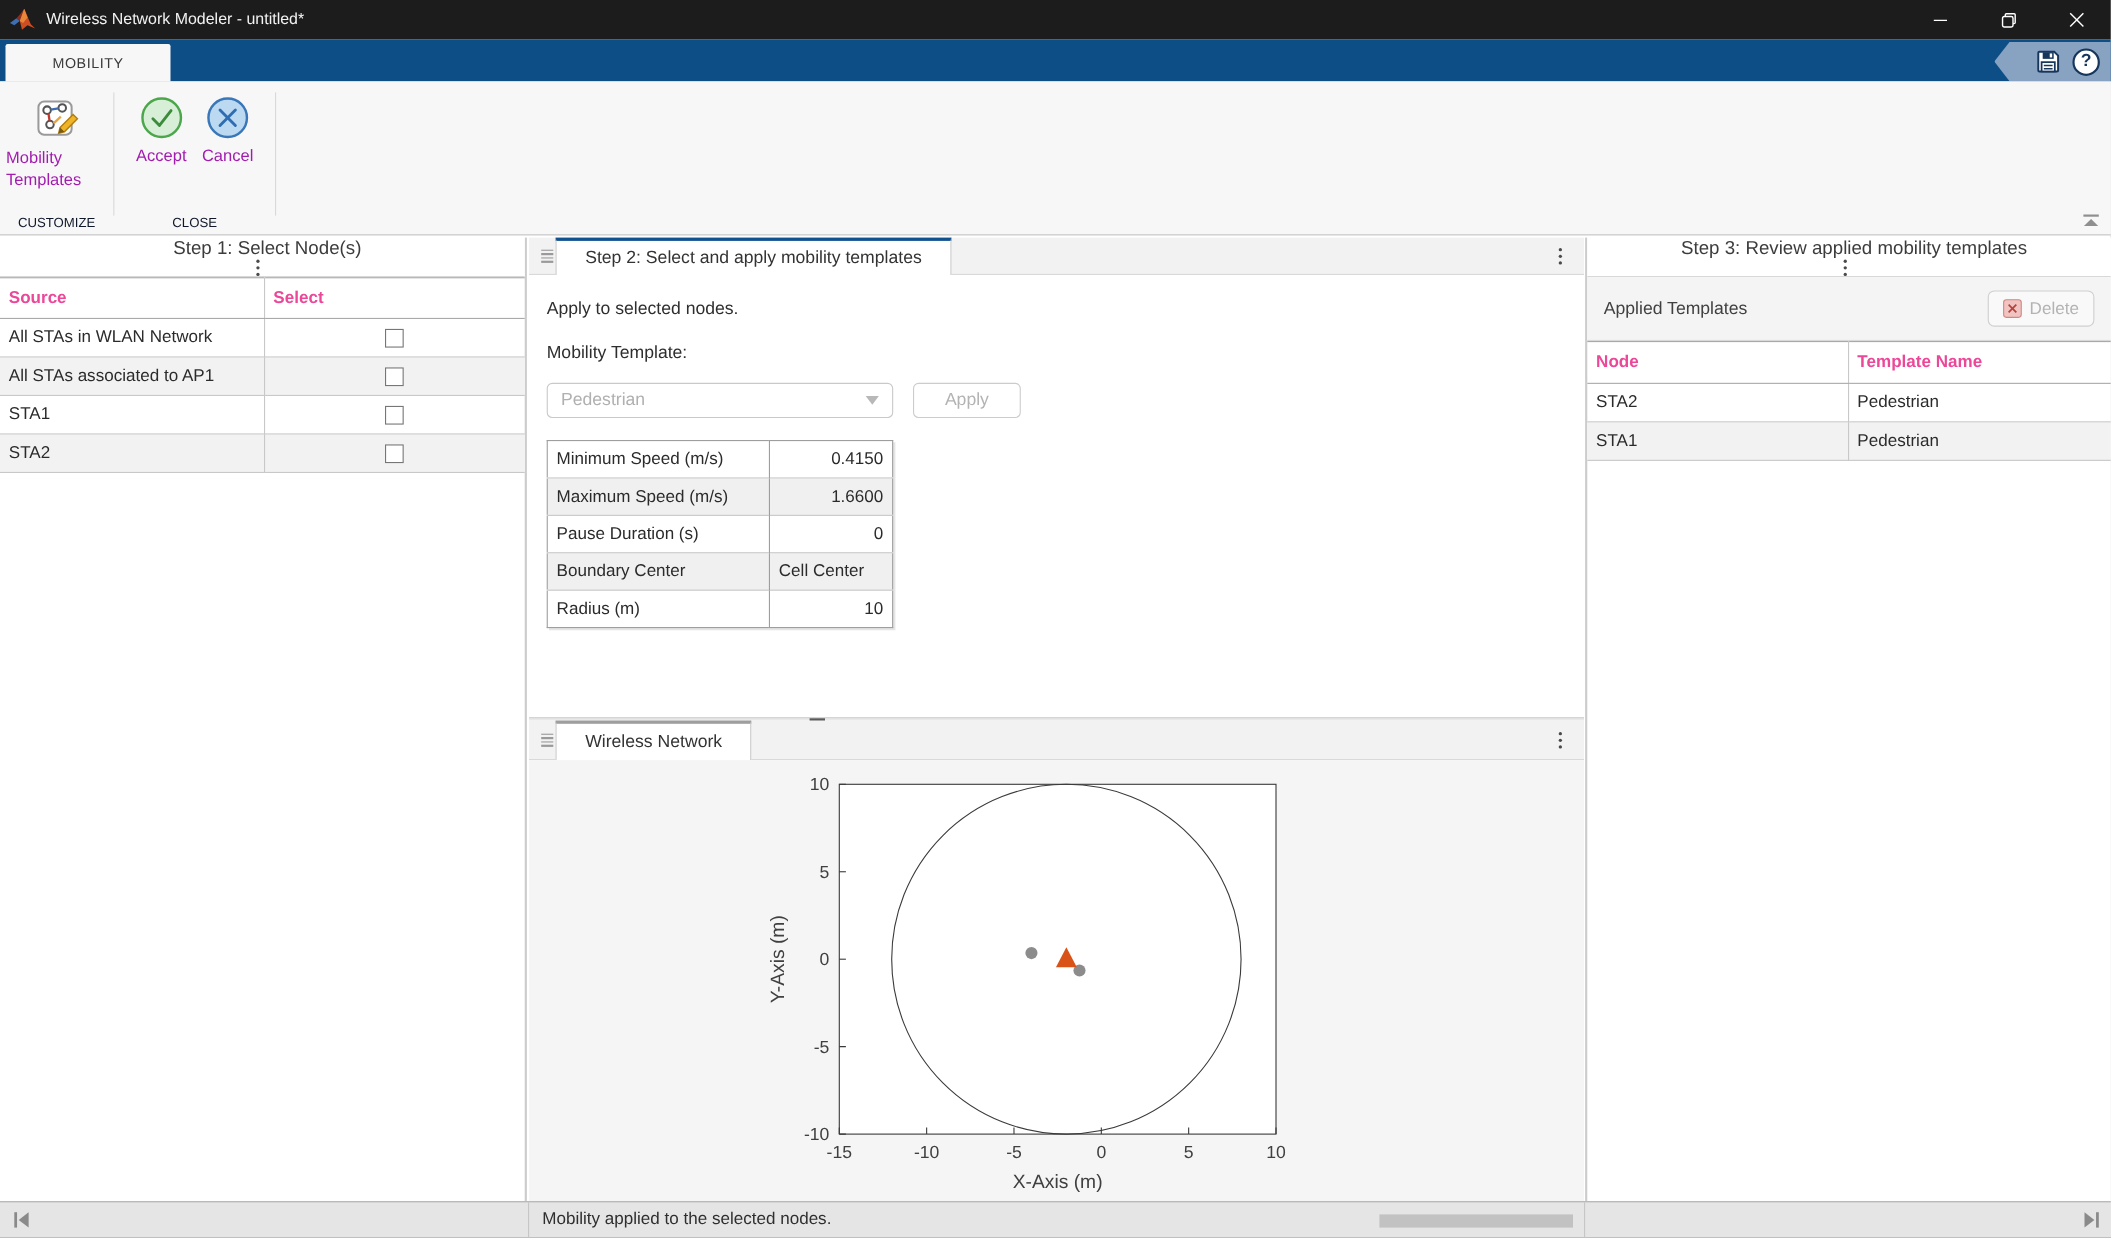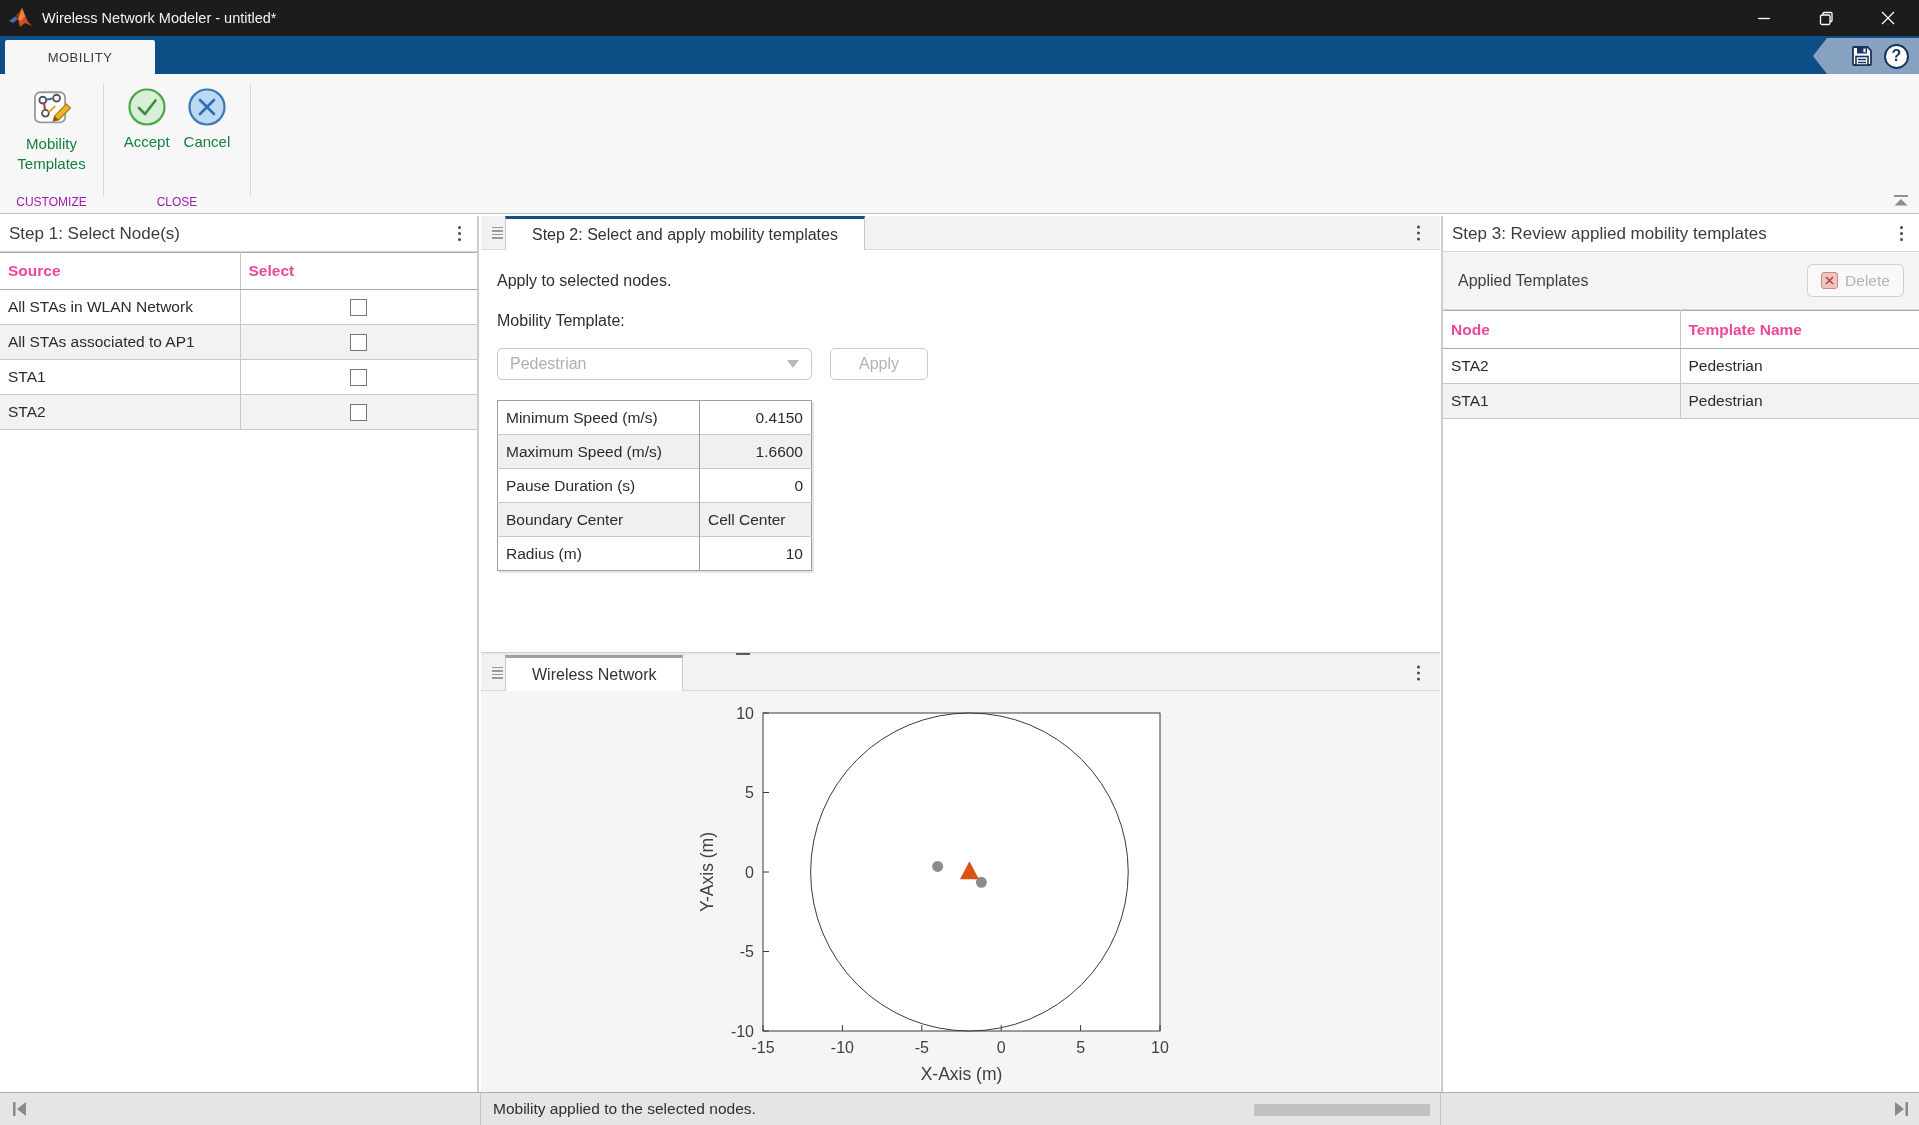--- a/index.html
+++ b/index.html
@@ -22,25 +22,25 @@
   .quickaccess { position:absolute; right:0; top:2px; width:106px; height:36px; background:#88a2c2;
     clip-path: polygon(14px 0, 100% 0, 100% 100%, 14px 100%, 0 50%);
     display:flex; align-items:center; justify-content:flex-end; gap:10px; padding-right:10px; }
   .helpcircle { width:25px; height:25px; border-radius:50%; background:#ffffff; border:2.5px solid #16365c;
     color:#16365c; font-weight:bold; font-size:16px; display:flex; align-items:center; justify-content:center; }
   
   .toolbar { position:absolute; left:0; top:74px; width:1919px; height:140px; background:#f7f7f7; border-bottom:1px solid #c4c4c4; }
   .vsep { position:absolute; top:10px; height:112px; width:1px; background:#d9d9d9; }
   .tgroup { position:absolute; top:0; height:139px; }
   .tbtn { display:flex; flex-direction:column; align-items:center; cursor:default; }
-  .tlabel { font-size:15px; color:#15803d; text-align:center; line-height:20px; margin-top:5px; }
-  .seclabel { position:absolute; bottom:4px; left:0; right:0; text-align:center; font-size:12px; color:#a21caf; }
+  .tlabel { font-size:15px; color:#a21caf; line-height:20px; margin-top:5px; }
+  .seclabel { position:absolute; bottom:4px; left:0; right:0; text-align:center; font-size:12px; color:#0f172a; }
   .collapse-ribbon { position:absolute; right:9px; bottom:6px; }
   
-  .panel-header { height:36px; border-bottom:1px solid #d4d4d4; display:flex; align-items:center; background:#ffffff; }
+  .panel-header { height:36px; border-bottom:1px solid #d4d4d4; display:flex; align-items:center; background:#ffffff;flex-direction:column; }
   .panel-title { font-size:17px; color:#3c3c3c; margin-left:9px; flex:1; }
   .kebab { width:20px; display:flex; flex-direction:column; align-items:center; gap:3px; margin-right:8px; }
   .kebab i { width:3px; height:3px; background:#4a4a4a; border-radius:50%; }
   .grip { width:12px; display:flex; flex-direction:column; gap:2px; margin:0 0 0 6px; }
   .grip i { width:11px; height:1.5px; background:#9a9a9a; }
   table { border-collapse:collapse; font-size:15.5px; color:#2b2b2b; }
   th { text-align:left; font-weight:bold; color:#ec4899; }
   
   .step1 { position:absolute; left:0; top:216px; width:479px; height:876px; background:#fff; border-right:2px solid #cccccc; }
   .ntable { width:100%; border-top:1px solid #a9a9a9; border-bottom:1px solid #a9a9a9; }

